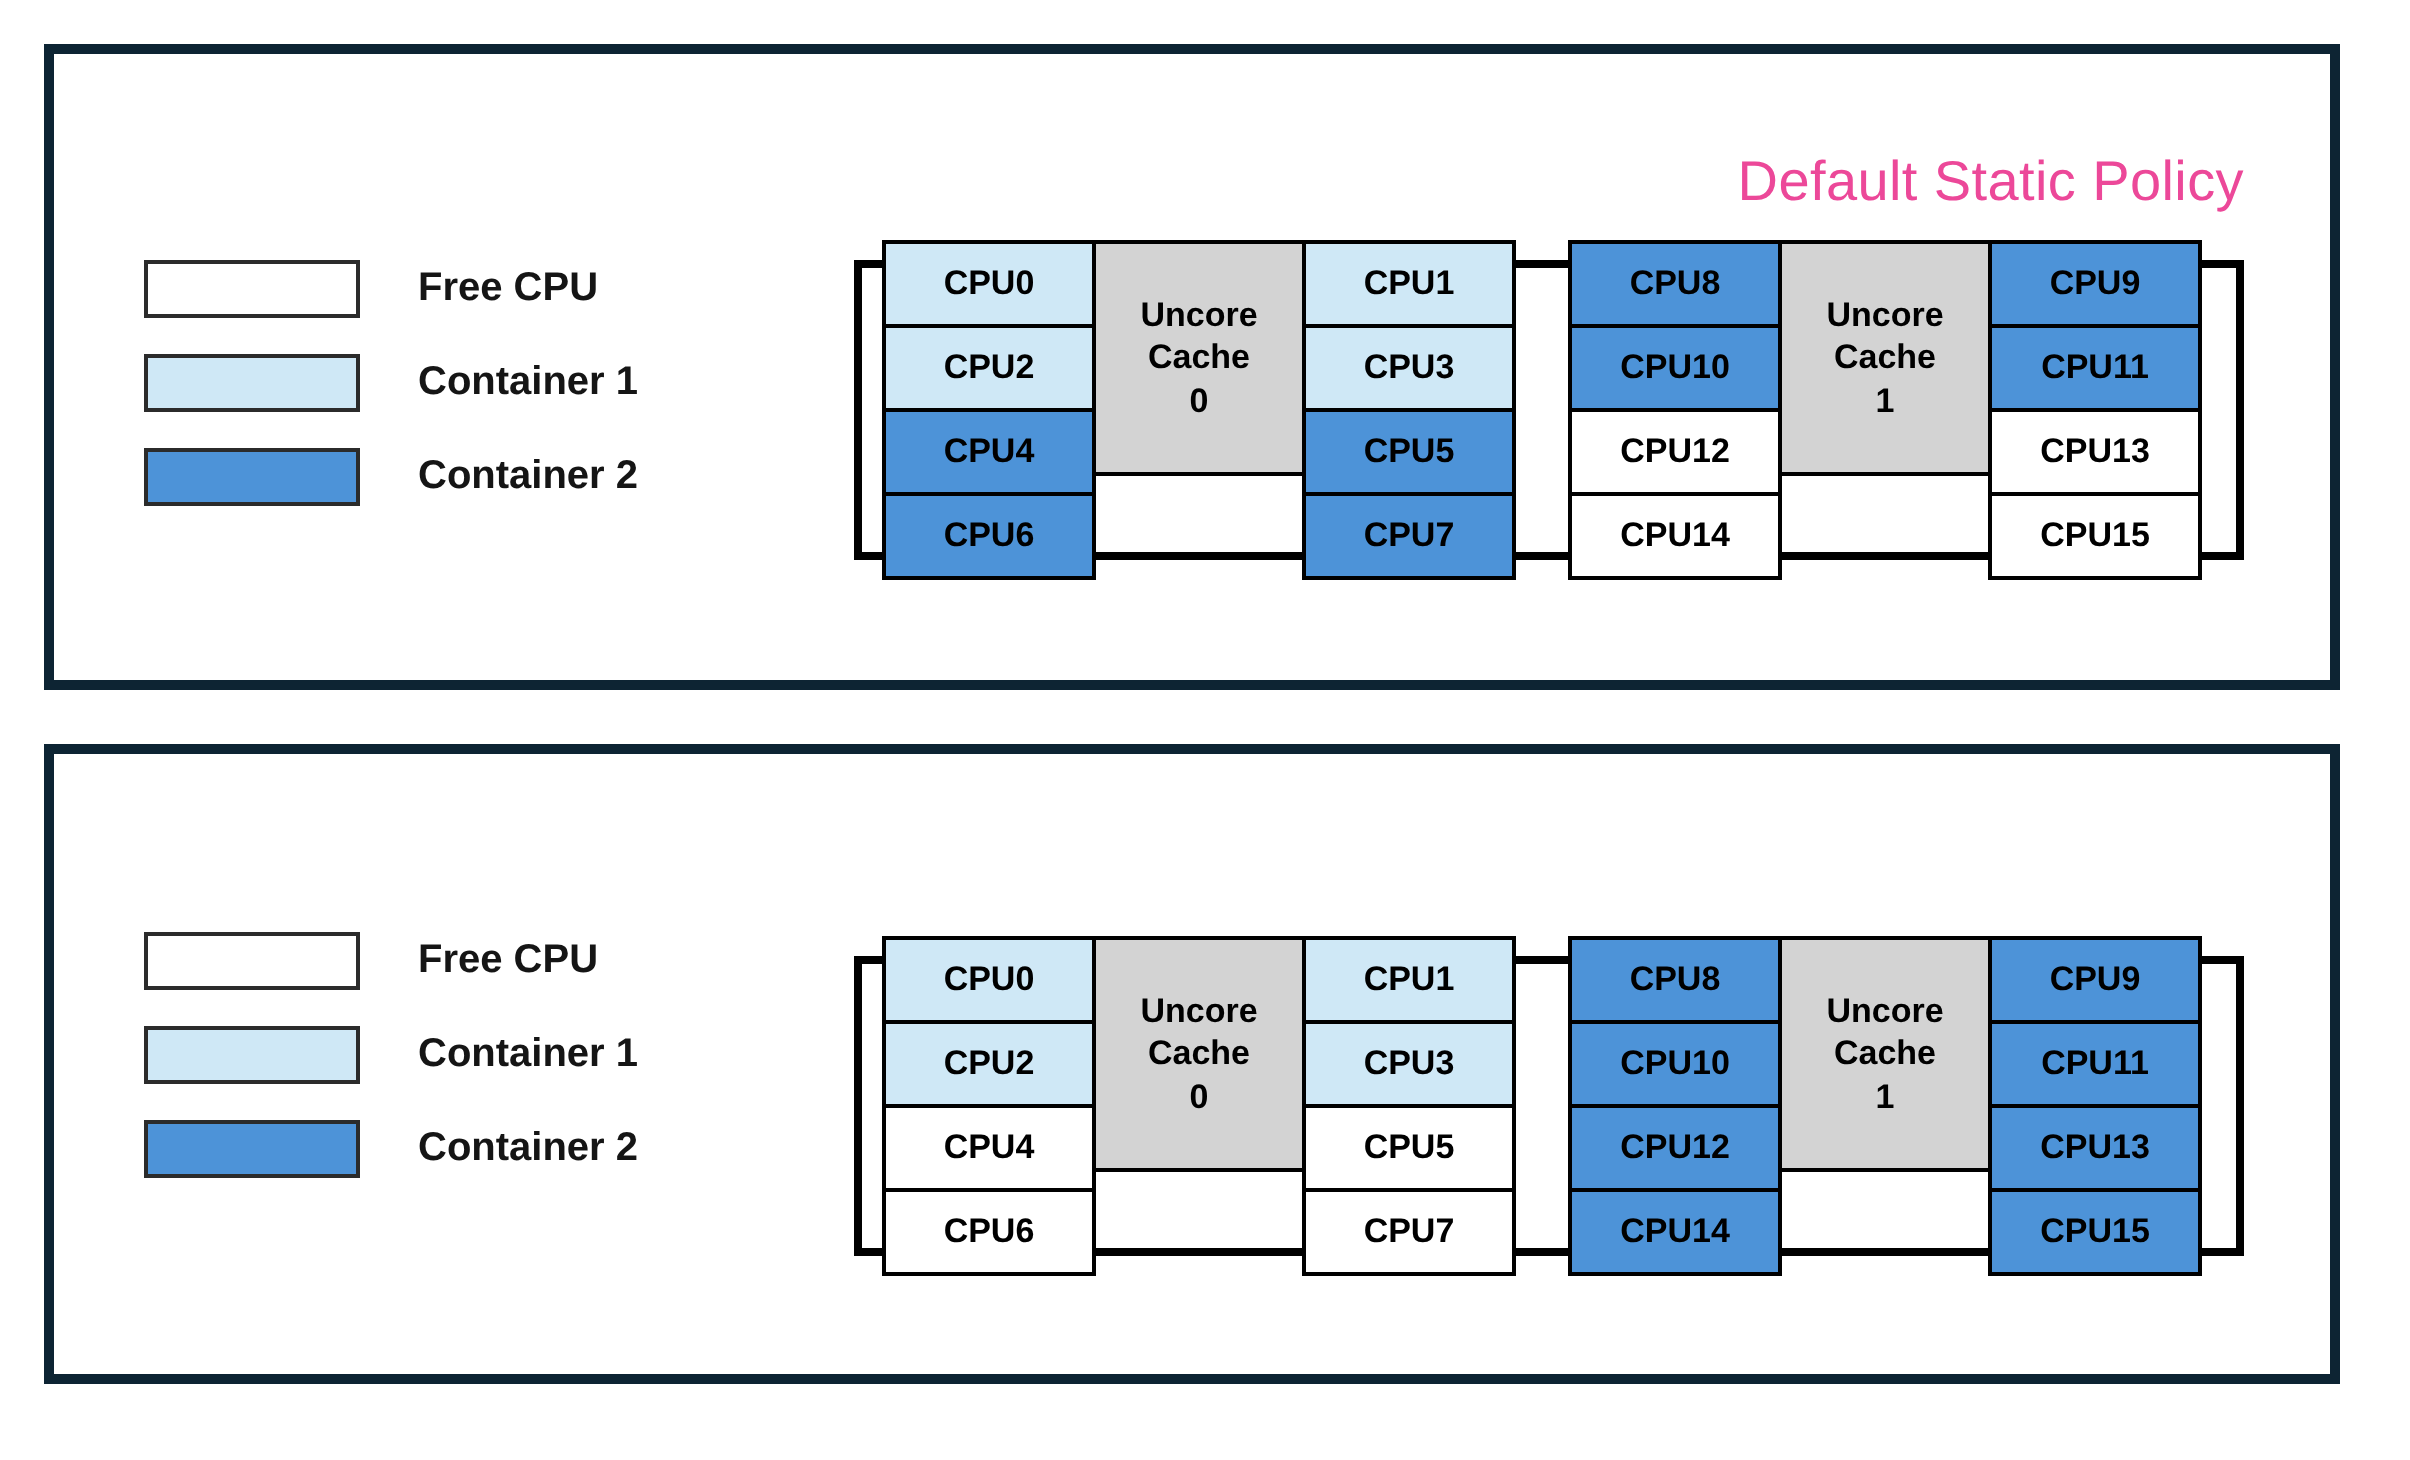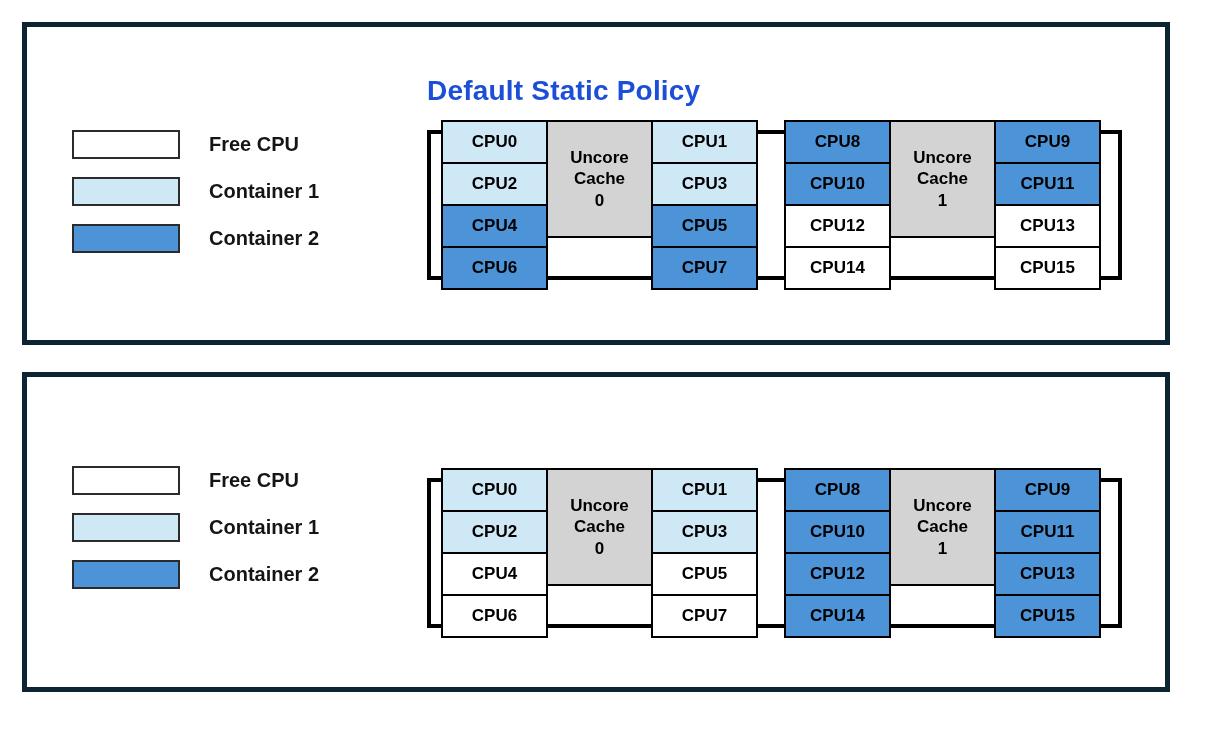--- a/index.html
+++ b/index.html
@@ -38,24 +38,24 @@
     margin-left: 29px;
     font-size: 20px; font-weight: bold;
     color: #151515;
     white-space: nowrap;
   }
 
   
   .figure-title {
     position: absolute;
     left: 400px; width: 695px;
-    text-align: left;
-    font-size: 28px; font-weight: bold;
+    text-align: right;
+    font-size: 28px; font-weight: normal;
     letter-spacing: 0.2px;
-    color: #1d4ed8;
+    color: #ec4899;
     white-space: nowrap;
   }
   .panel.top .figure-title    { top: 48px; }
   .panel.bottom .figure-title { top: 44px; }
 
   .diagram {
     position: absolute;
     left: 400px; width: 695px; height: 150px;
     border: 4px solid #000000;
     background: #ffffff;

